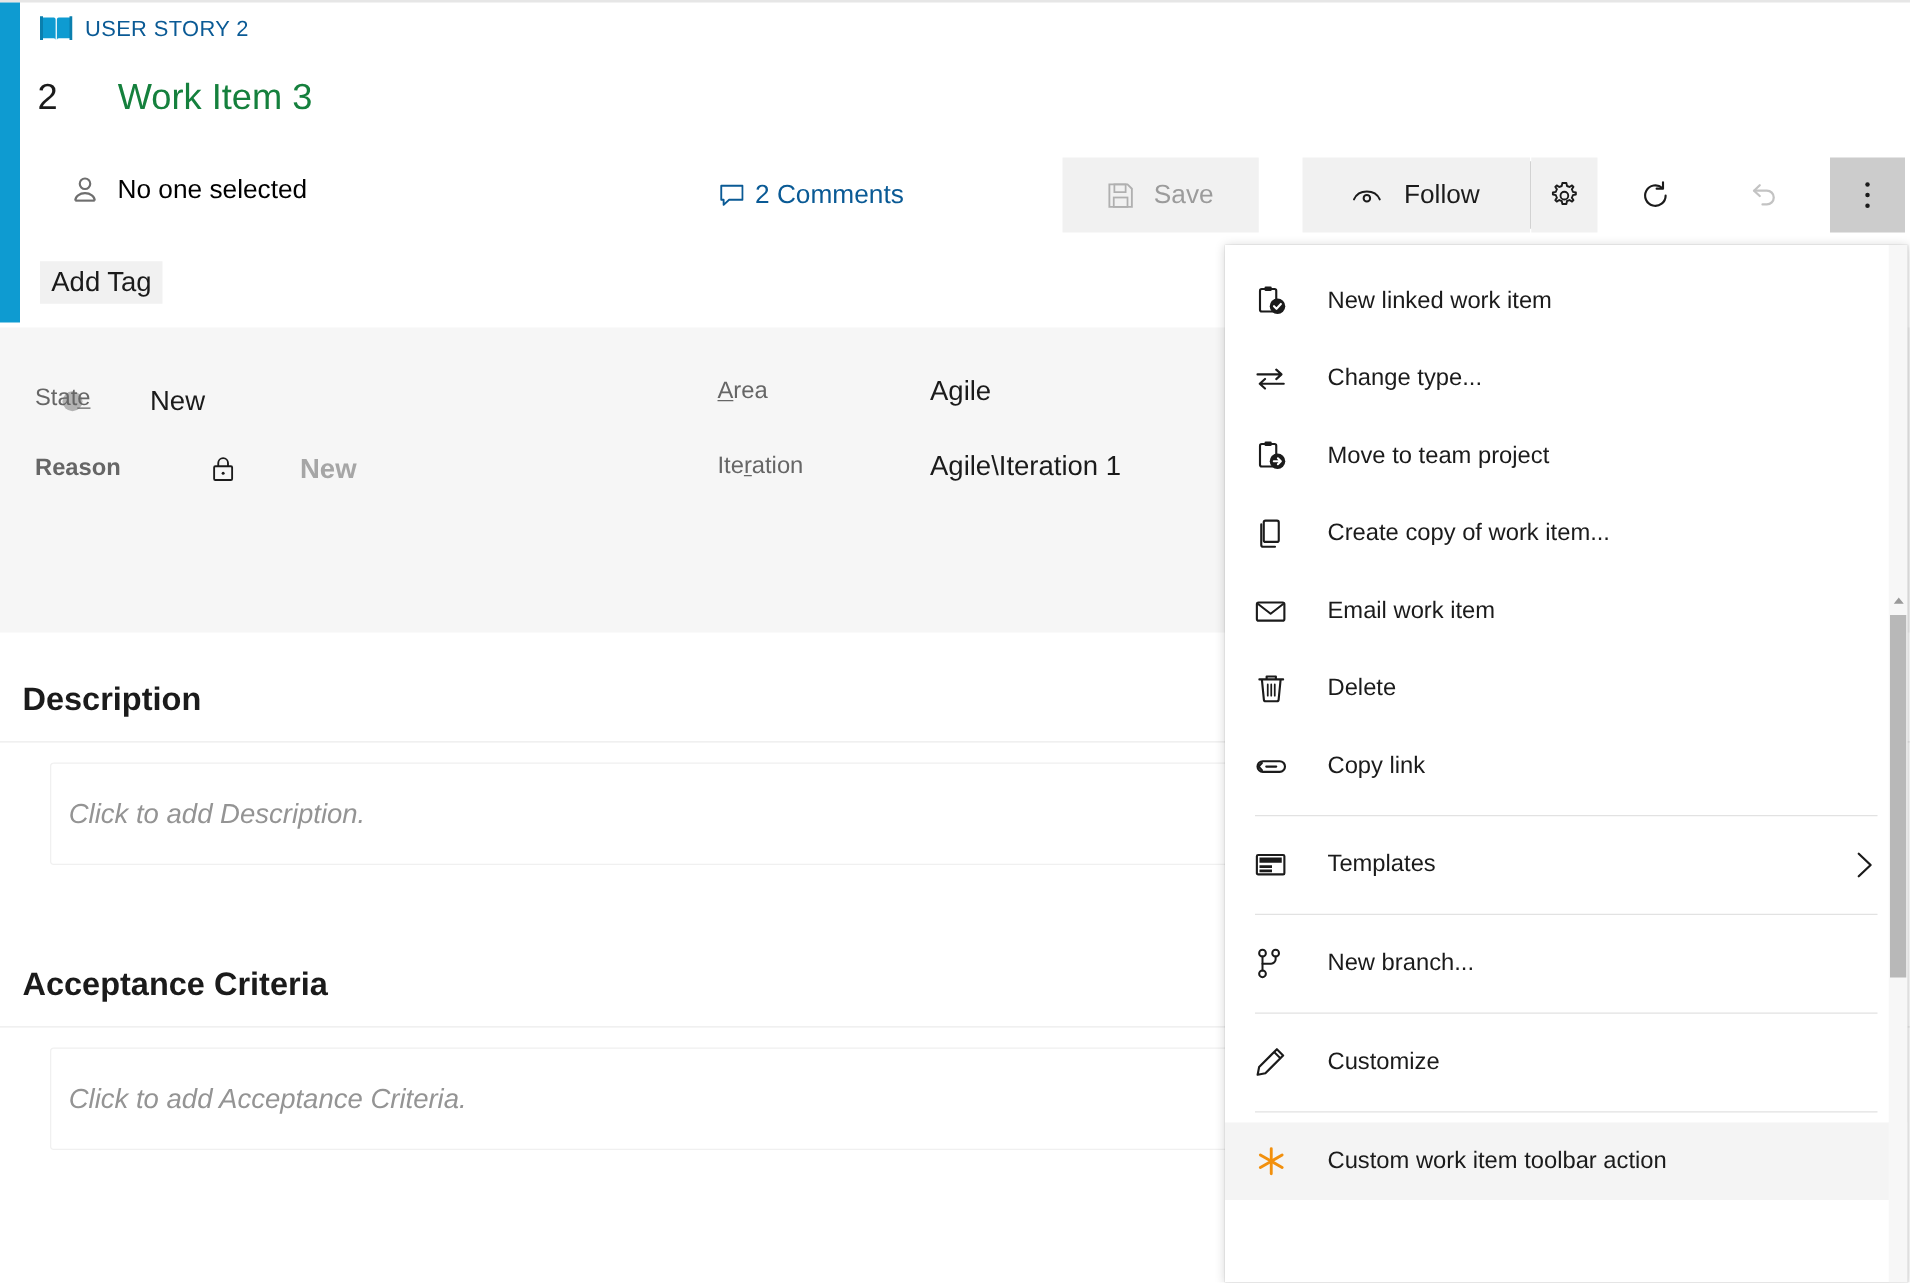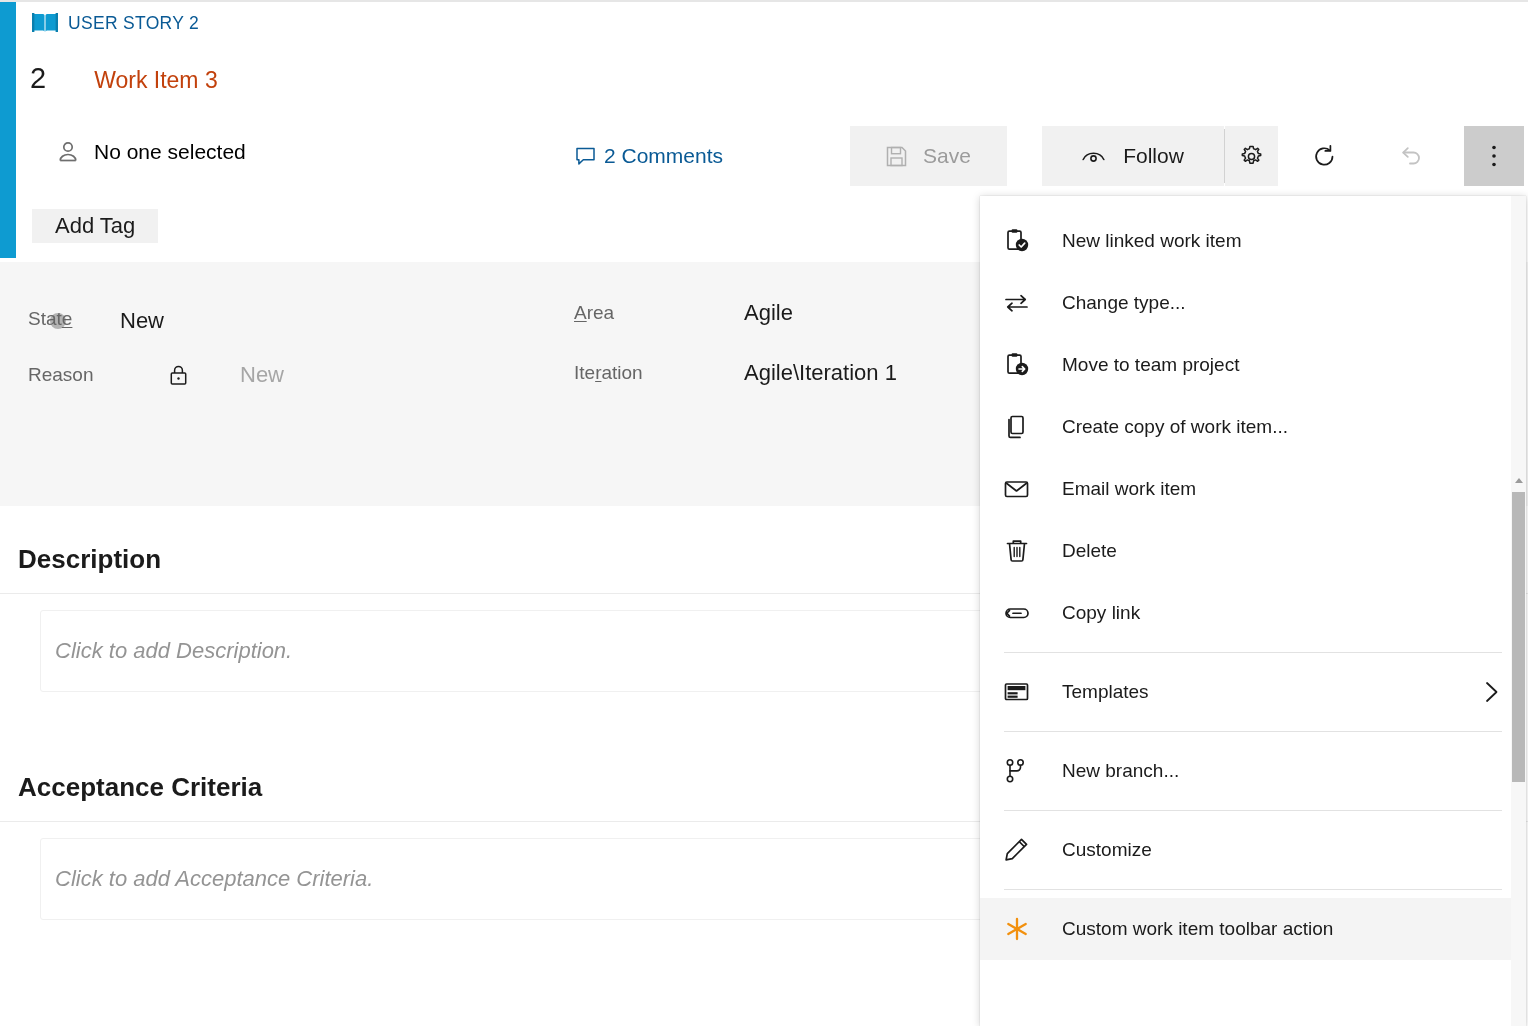--- a/index.html
+++ b/index.html
@@ -29,21 +29,21 @@
   .wit-type-text {
     color: #0a5a95; font-size: 17.5px; letter-spacing: .3px;
     font-family: "Liberation Sans", sans-serif;
   }
 
   .title-row {
     position: absolute; left: 30px; top: 62px;
     display: flex; align-items: baseline; gap: 48px;
   }
   .wit-id { font-size: 29px; color: #1b1b1b; font-weight: 400; }
-  .wit-title { font-size: 23px; color: #c2410c; font-weight: 400; }
+  .wit-title { font-size: 29px; color: #15803d; font-weight: 400; }
 
   
   .assigned-to {
     position: absolute; left: 56px; top: 140px;
     display: flex; align-items: center; gap: 14px;
   }
   .person-icon { width:24px; height:24px; display:block; }
   .assigned-text { font-size: 21px; color: #000000; }
 
   .comments-link {
@@ -98,21 +98,21 @@
   .more-button {
     position:absolute; left: 1464px; top: 126px; width: 60px; height:60px;
     background: #cccccc;
     display:flex; align-items:center; justify-content:center; cursor:pointer;
   }
   .more-icon { width: 6px; height: 24px; display:block; }
 
   
   .add-tag {
     position:absolute; left:32px; top:209px;
-    background:#f1f1f1; padding: 4px 23px;
+    background:#f1f1f1; padding: 4px 9px;
     font-size: 22px; color: #1b1b1b; cursor:pointer;
   }
 
   
   .fields-panel {
     position:absolute; left:0; top:262px; width: 1528px; height: 244px;
     background:#f6f6f6;
   }
   .field {
     position:absolute; display:flex; align-items:center;
@@ -124,21 +124,21 @@
   .field-label u { text-decoration: underline; text-underline-offset: 2px; }
   .state-dot {
     width: 16px; height:16px; border-radius:50%; background:#b3b3b3; display:block;
   }
   .lock-icon { width: 17px; height: 20px; display:block; }
   .field-value { font-size: 22px; color:#1b1b1b; }
   .field-value.disabled { color:#a6a6a6; }
 
   #f-state { left: 28px; top: 34px; }
   #f-state .field-label { position:absolute; left:0; top:0; }
-  #f-reason { left: 28px; top: 100px; }
+  #f-reason { left: 28px; top: 100px; font-weight: bold; }
 
   
   .section { position:absolute; left:0; width:1528px; }
   .section-title {
     font-size: 26px; color:#1b1b1b; font-weight: 700;
     font-family: "Liberation Sans", sans-serif;
   }
   .section-rule { height:1px; background:#ebebeb; margin-top: 18px; }
   .rte-box {
     margin: 16px 0 0 40px; width: 1448px; height: 82px;

